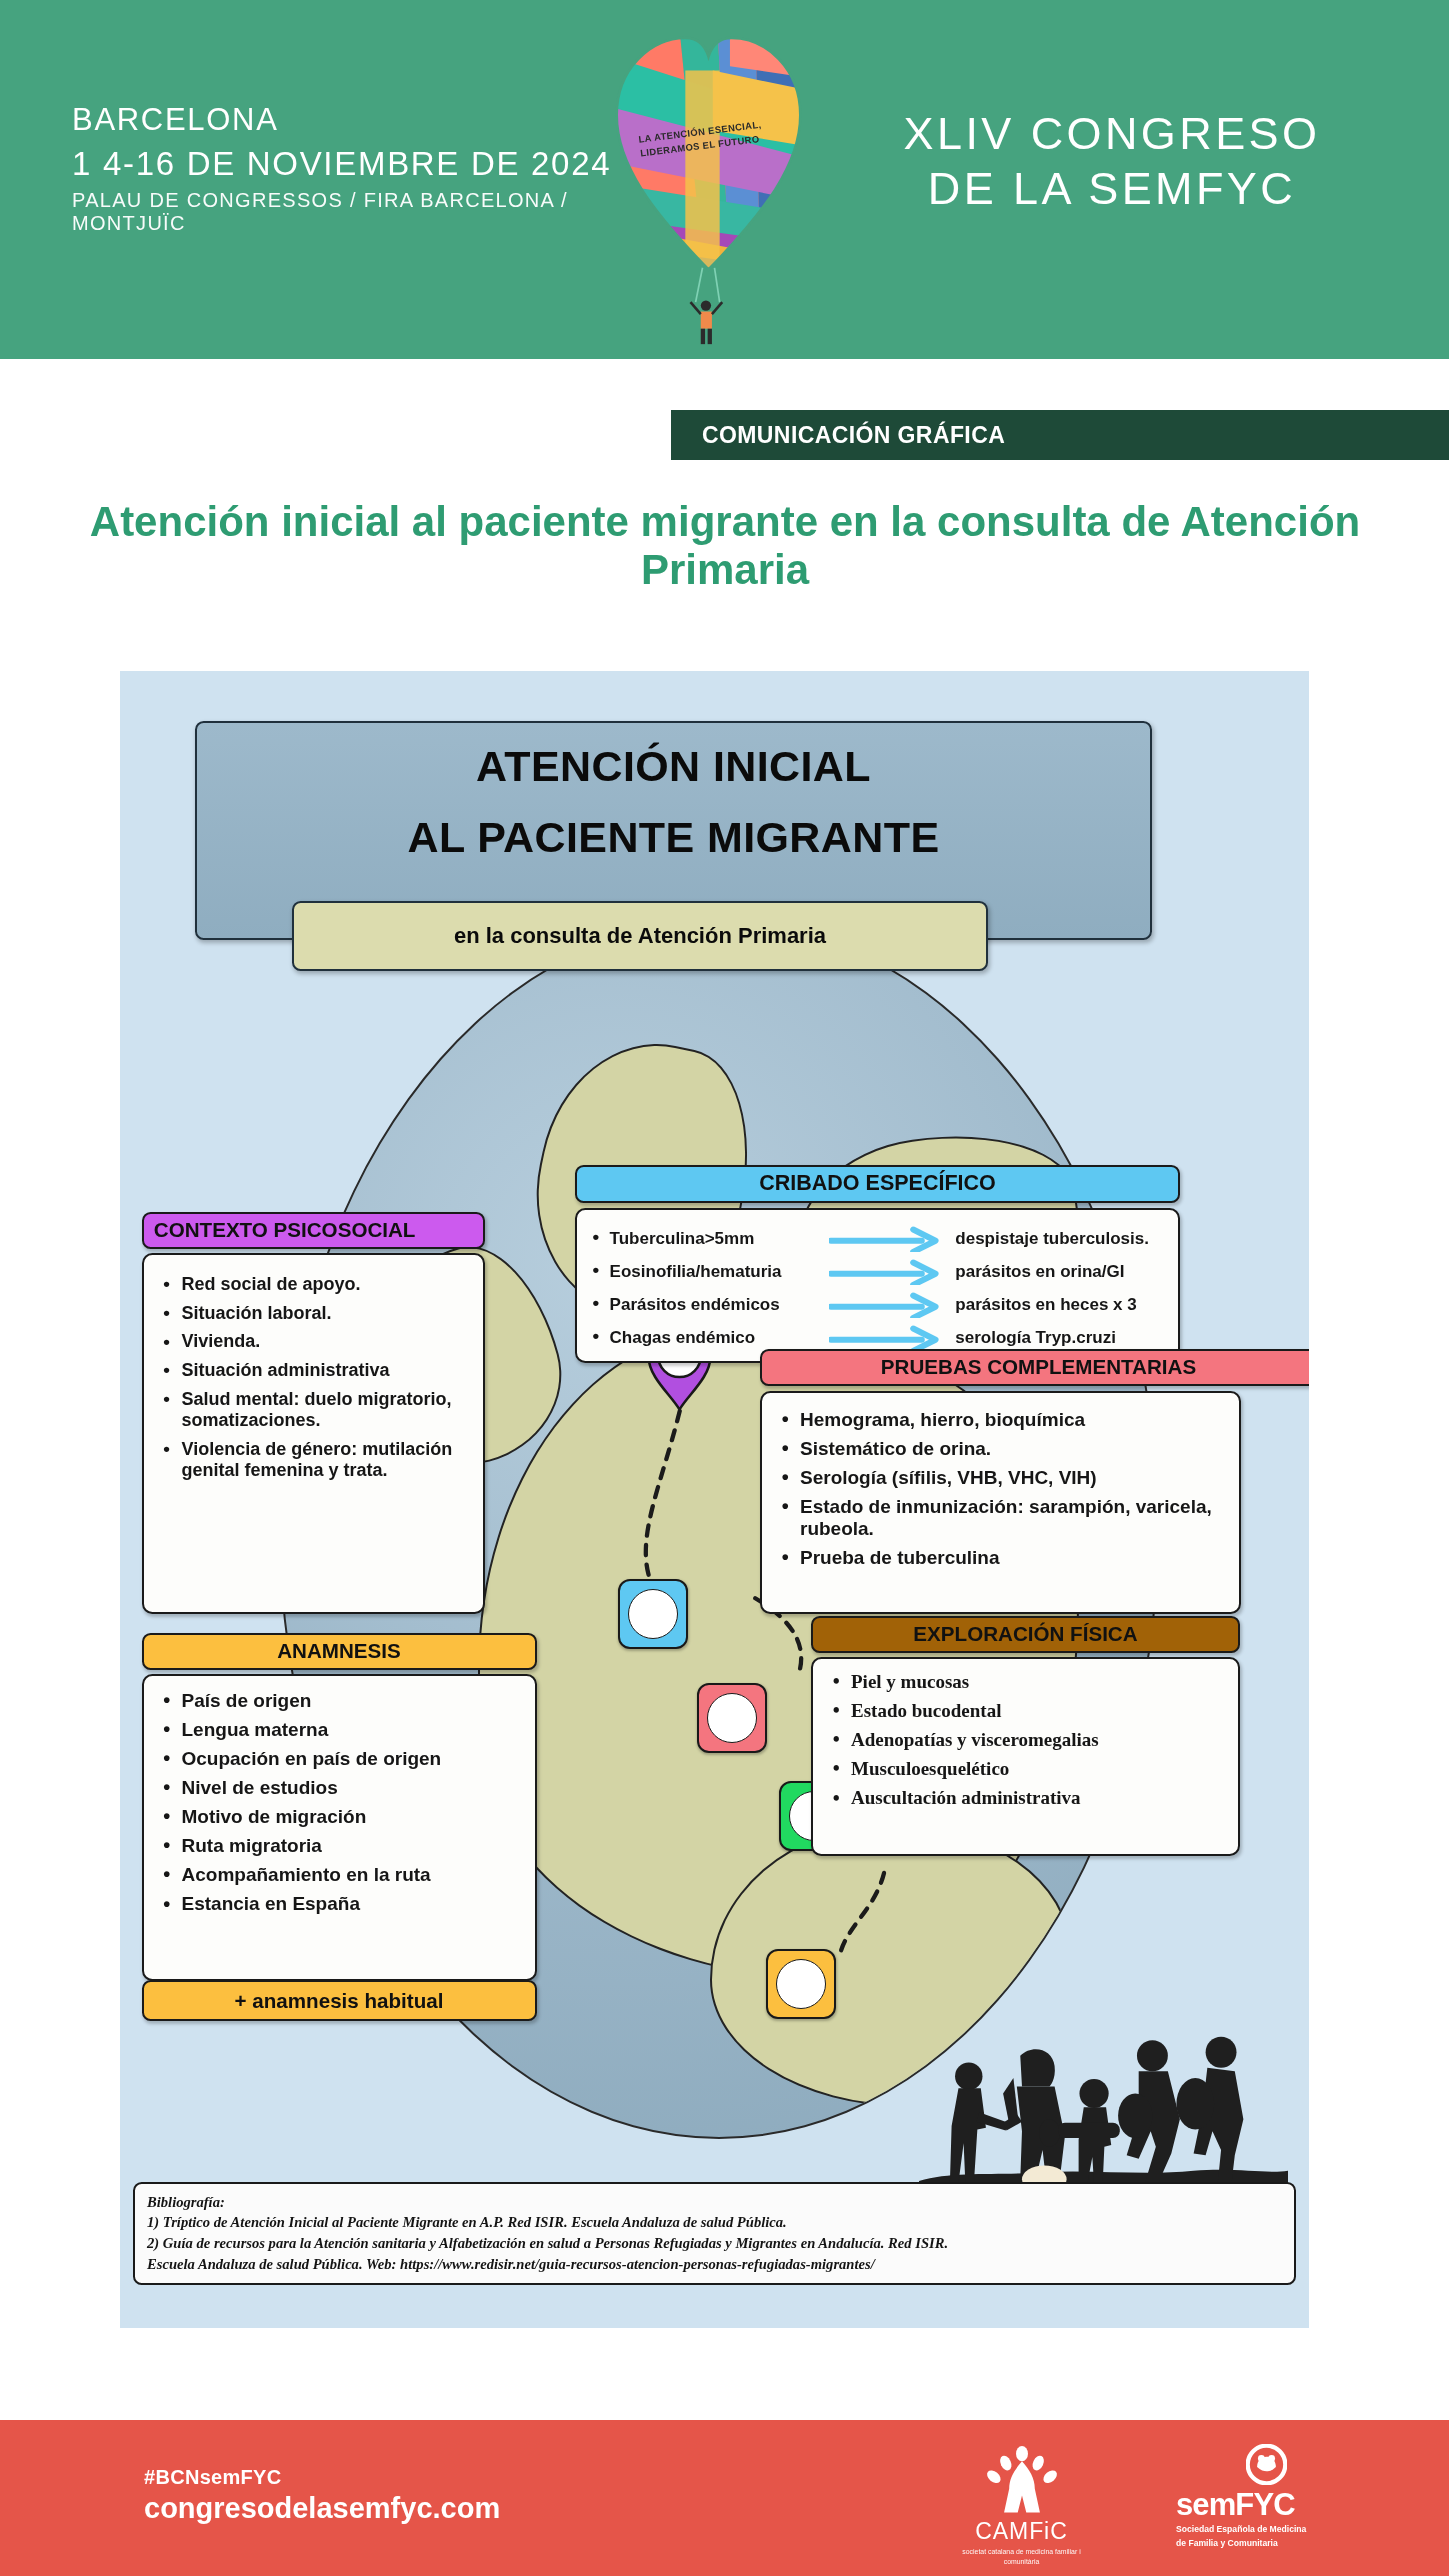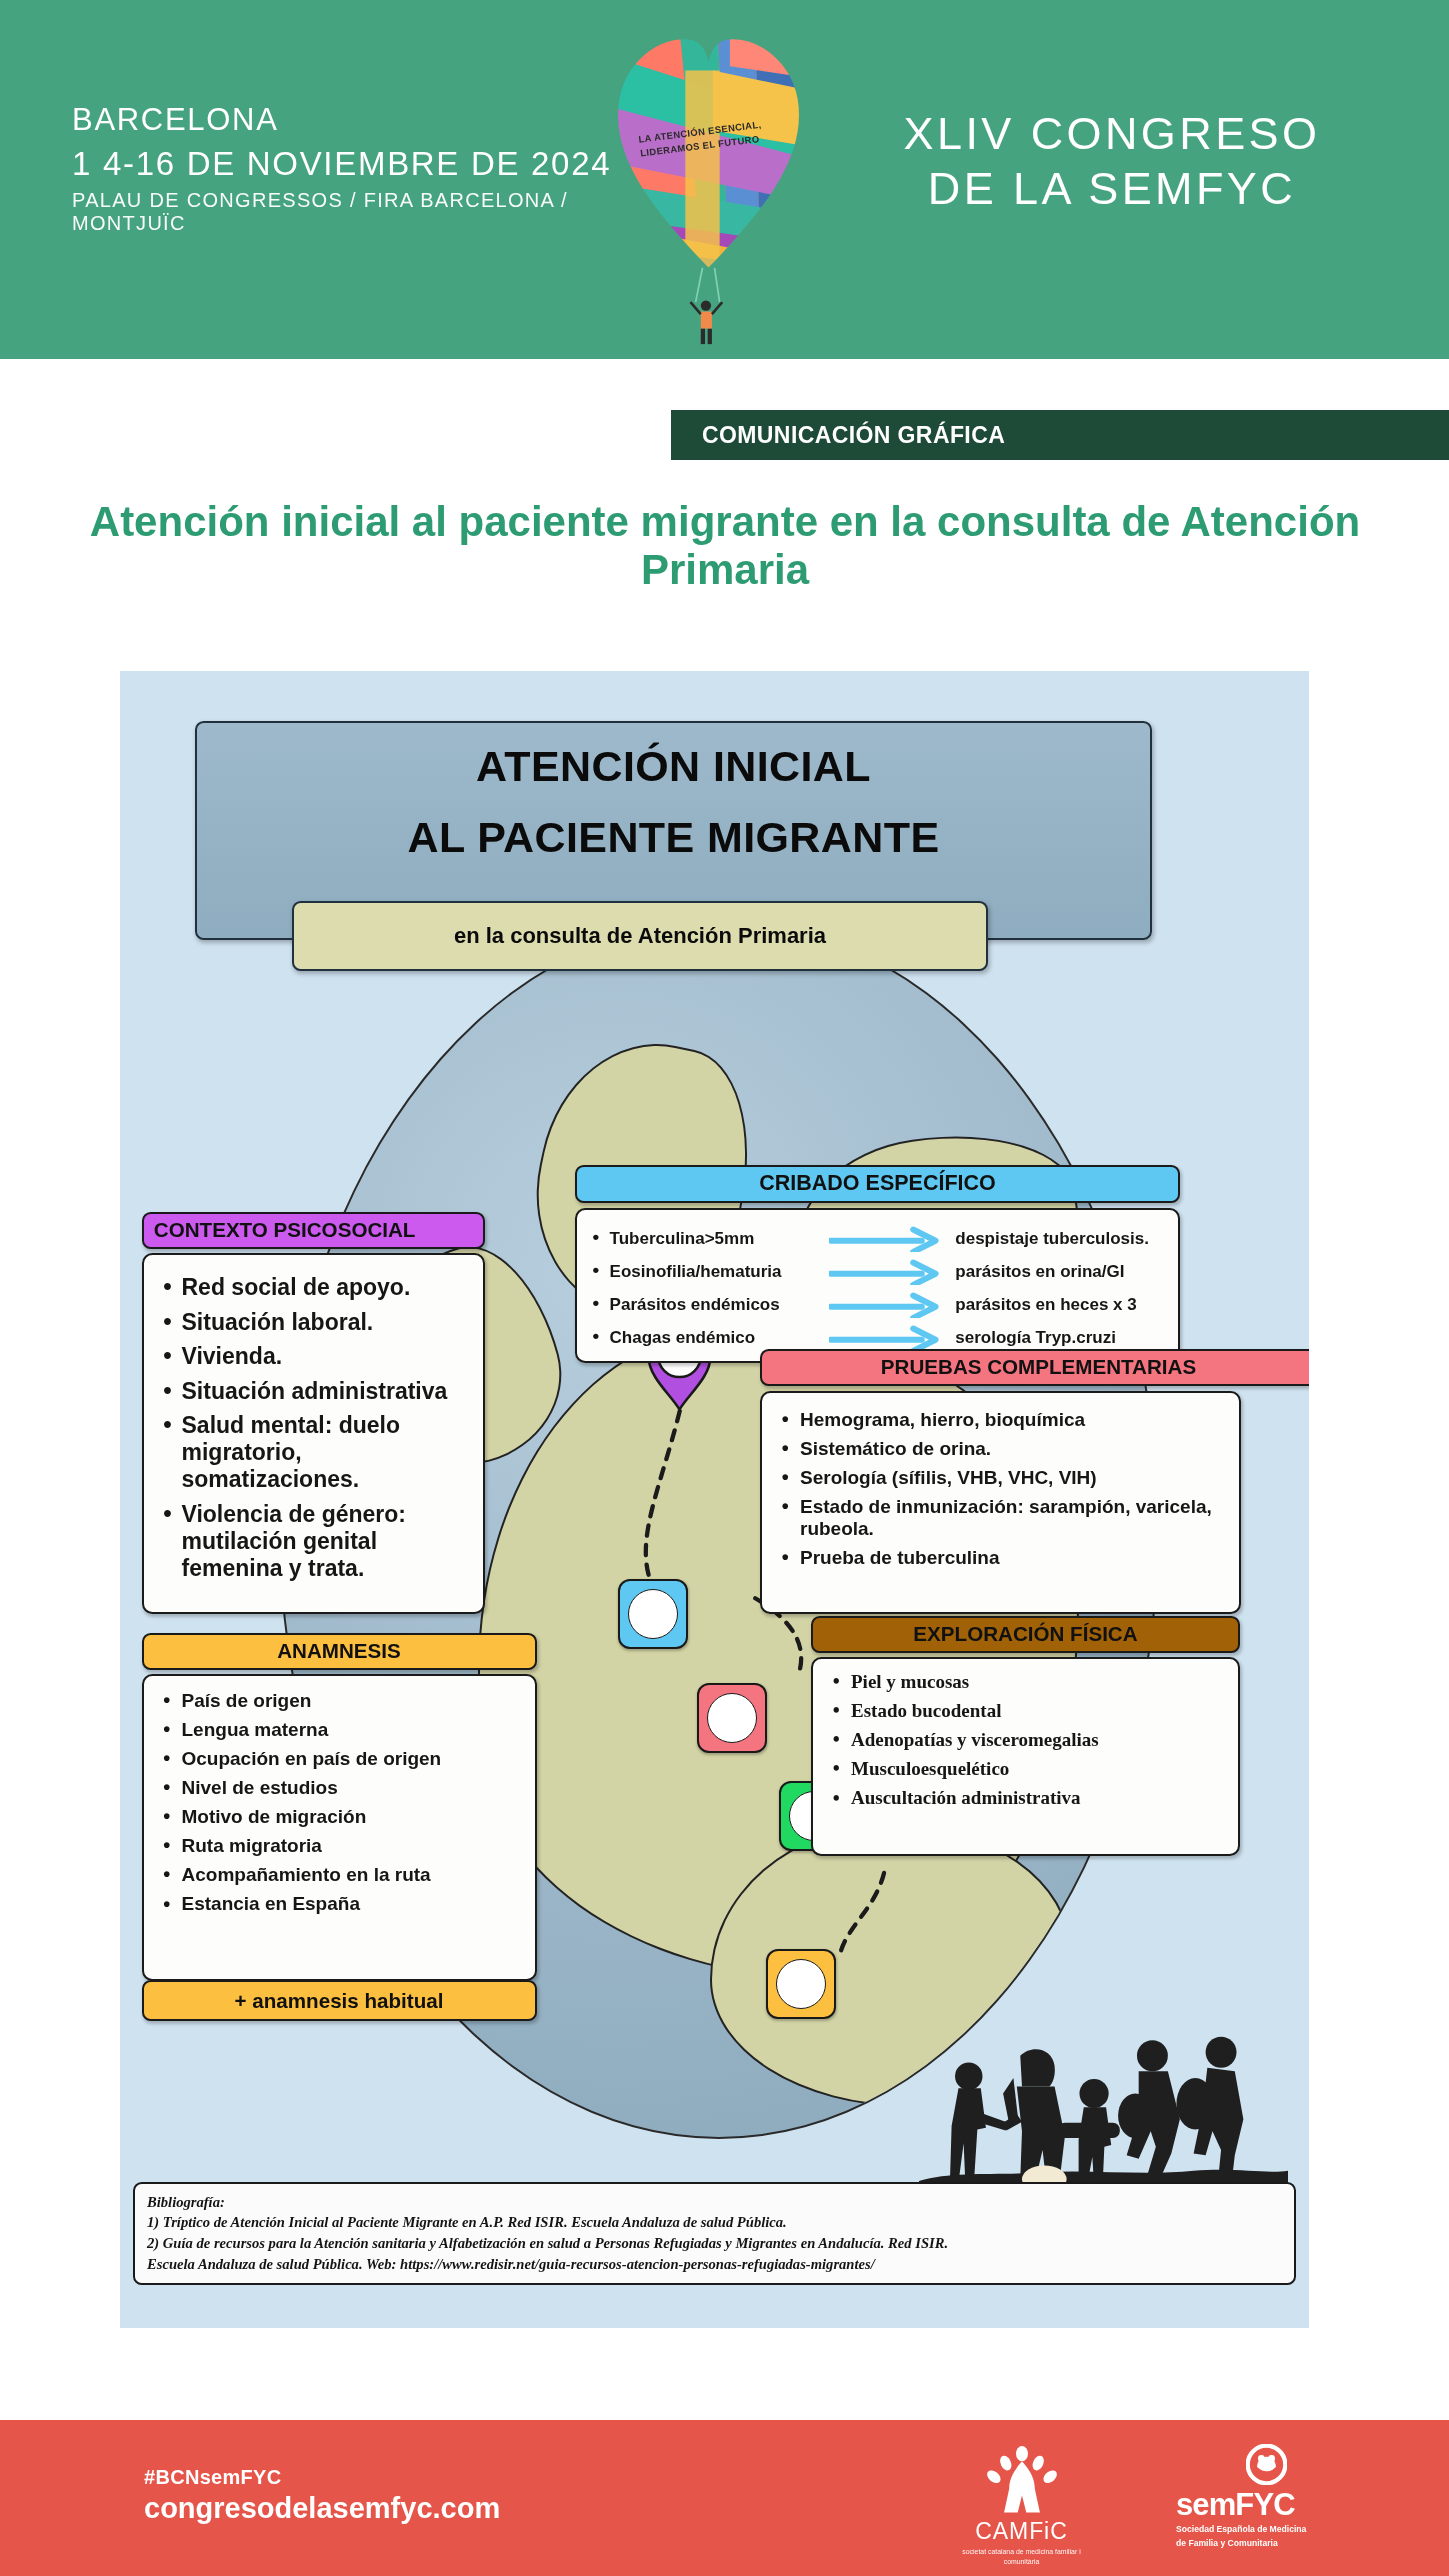--- a/index.html
+++ b/index.html
@@ -168,21 +168,21 @@
   .crib-left::before { content: "\2022"; position: absolute; left: 3.4px; top: -2.6px; font-size: 19px; }
   .crib-arrow { width: 116px; height: 26px; }
   .crib-right { flex: 1; font-size: 17px; font-weight: 700; color: #161616; padding-left: 10.3px; }
 
   
   .ctx-head {
     position: absolute; left: 21.5px; top: 541px; width: 343px;
     background: #cc5aee; font-size: 20.6px; text-align: left; padding-left: 10.3px;
   }
   .ctx-body { left: 21.5px; top: 582px; width: 343px; height: 361px; padding: 19px 12px 8.6px 12px; }
-  .ctx-body li { font-size: 23px; margin-bottom: 7.7px; padding-left: 26px; }
+  .ctx-body li { font-size: 18px; margin-bottom: 7.7px; padding-left: 26px; }
   .ctx-body li::before { left: 7.7px; }
 
   
   .pru-head {
     position: absolute; left: 640px; top: 678px; width: 557px;
     background: #f4757f; font-size: 20.6px;
   }
   .pru-body { left: 640px; top: 720px; width: 481px; height: 223px; padding: 15.5px 10.3px 8.6px 12px; }
   .pru-body li { font-size: 19px; margin-bottom: 6.9px; padding-left: 26px; }
   .pru-body li::before { left: 7.7px; }

